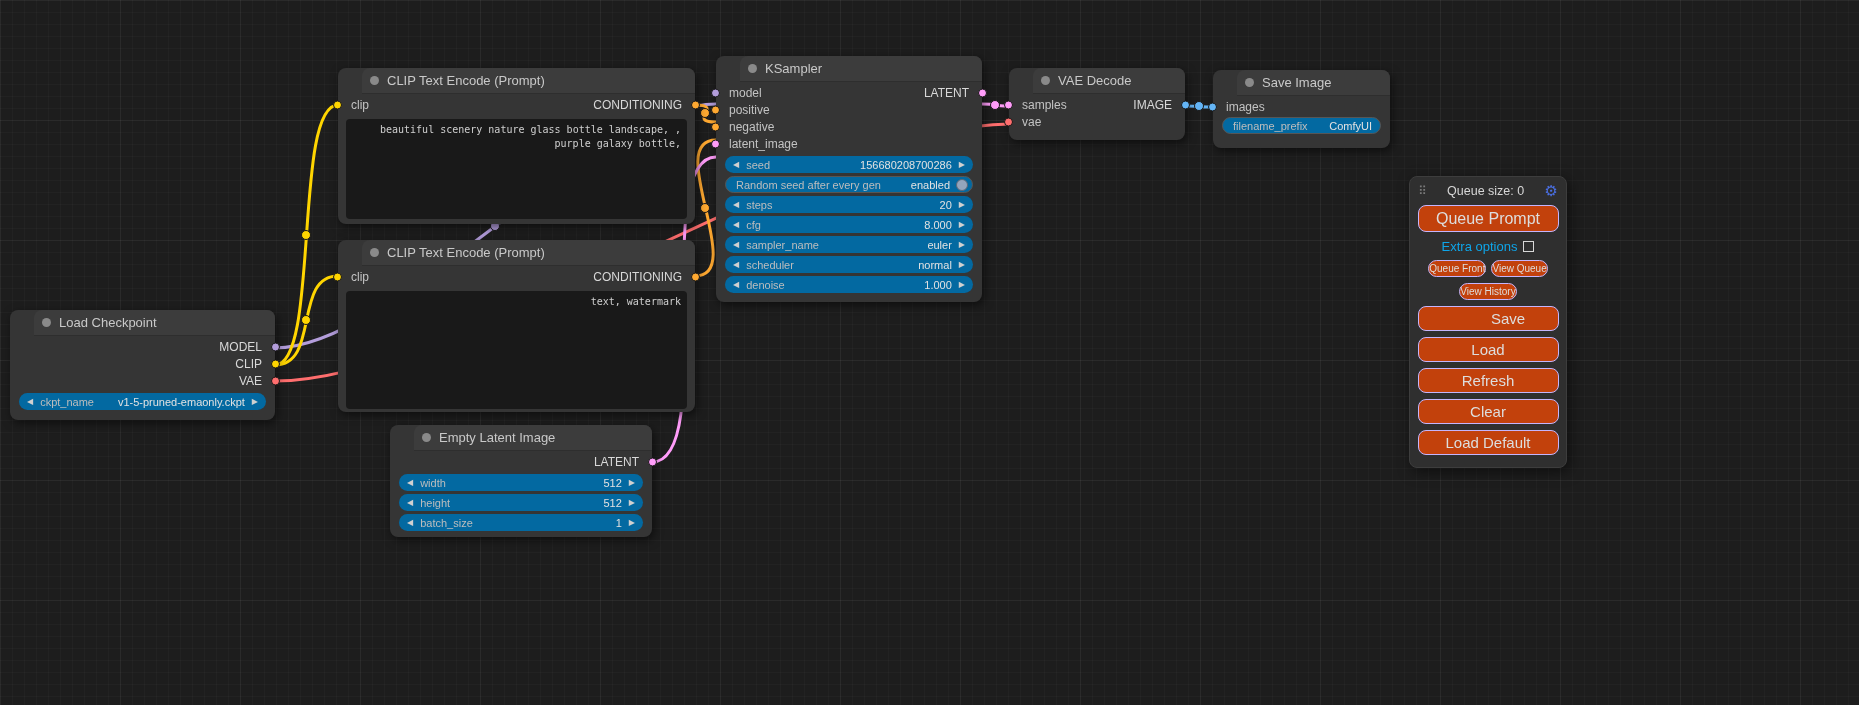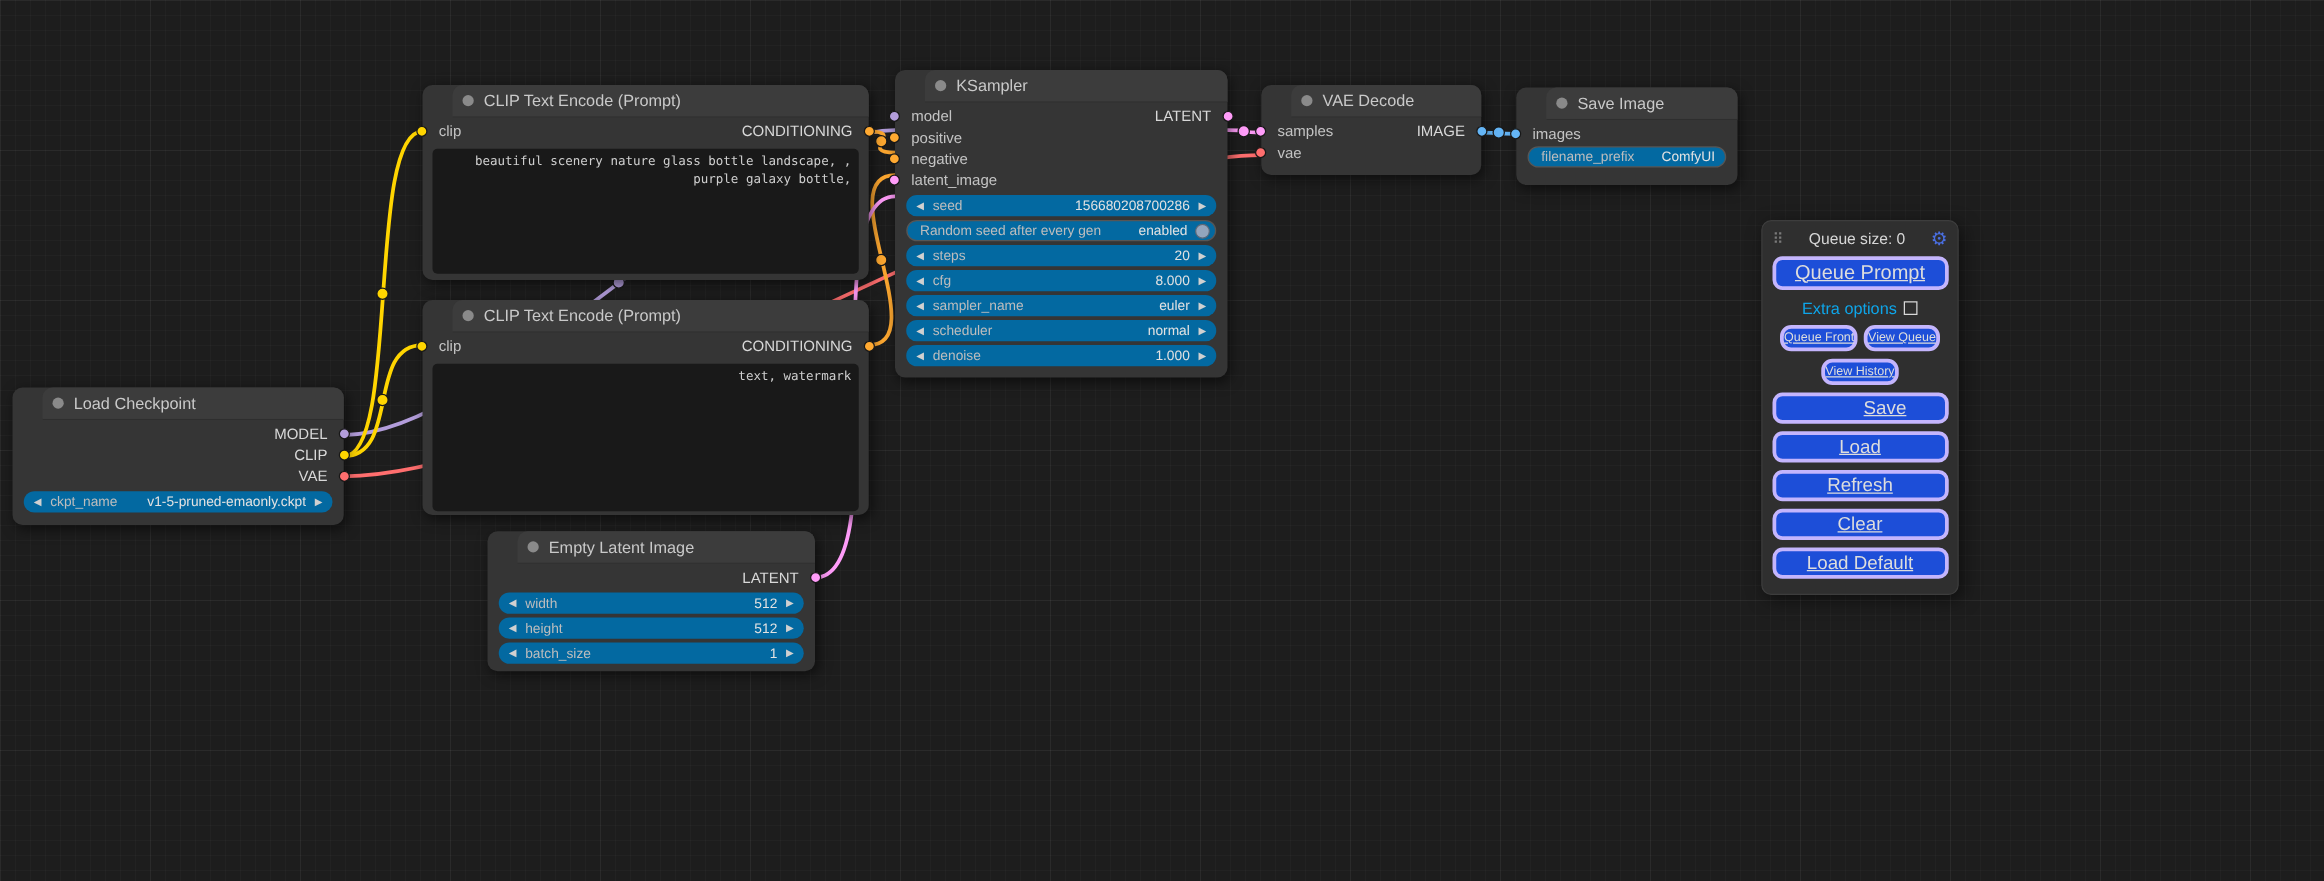--- a/index.html
+++ b/index.html
@@ -68,22 +68,22 @@
           box-shadow:3px 4px 14px rgba(0,0,0,.5);
           padding:4px 8px 12px; display:flex; flex-direction:column; align-items:center; }
   .menu-header { width:100%; height:20px; display:flex; align-items:center;
                  justify-content:space-between; }
   .drag-handle { color:#7a7a7a; font-size:12px; cursor:grab; font-family:"DejaVu Sans", sans-serif; }
   .drag-handle::before { content:"\283F"; }
   .queue-size { color:#d6d6d6; font-size:12.5px; }
   .gear { color:var(--gear); font-size:15px; cursor:pointer; font-family:"DejaVu Sans", sans-serif; }
   .gear::before { content:"\2699"; }
 
-  .btn { display:block; background:#1d4ed8; border:3px solid #c4b5fd; color:#dddddd;
-         border-radius:8px; font-family:inherit; cursor:pointer;text-decoration:underline; }
+  .btn { display:block; background:#c2410c; border:1px solid #c4b5fd; color:#dddddd;
+         border-radius:8px; font-family:inherit; cursor:pointer; }
   .btn.big { width:141px; height:25px; font-size:15px; margin-top:6px; }
   .btn.primary { height:27px; font-size:16px; margin-top:4px; }
   .btn.sm { font-size:10px; padding:2px 0; border-radius:9px; }
   .extra-row { display:flex; align-items:center; gap:6px; margin-top:7px;
                font-size:13px; color:#0ea5e9; }
   .checkbox { width:11px; height:11px; border:1px solid #d8d8d8; background:#2f2f2f;
               display:inline-block; cursor:pointer; }
   .pill-row { display:flex; gap:5px; margin-top:6px; }
   .gap-top { margin-top:13px;padding-left:40px; }
 </style>

